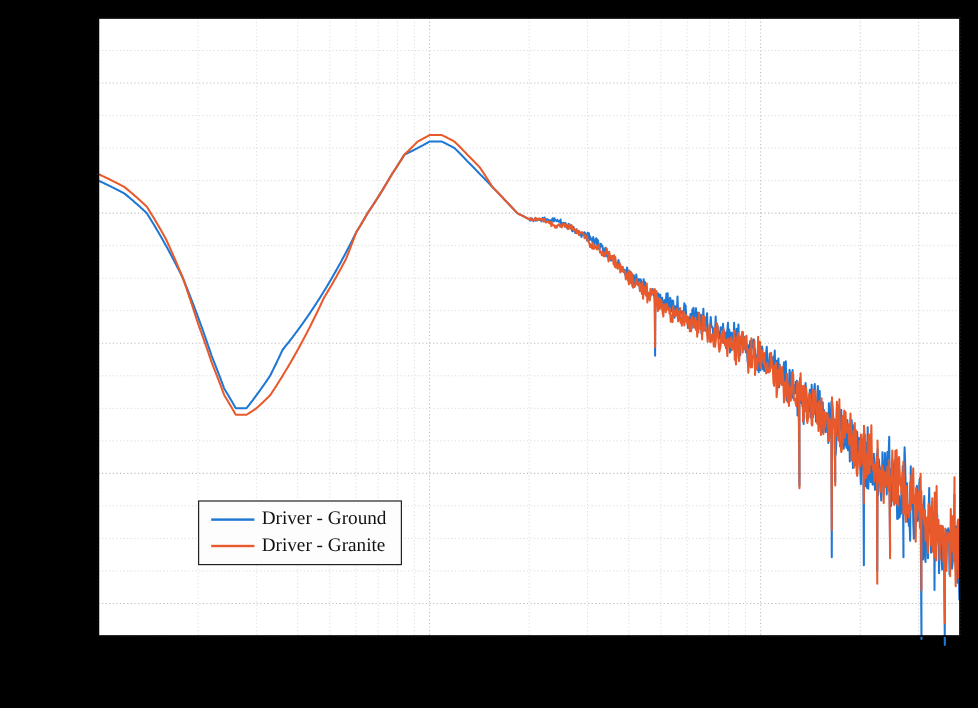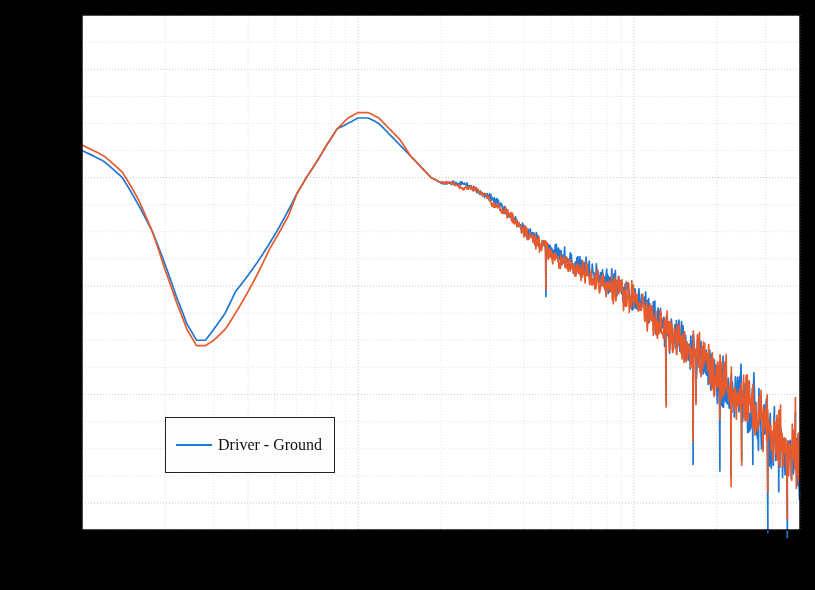--- a/index.html
+++ b/index.html
@@ -157,19 +157,23 @@
       <line x1="82" y1="204.73684210526315" x2="78" y2="204.73684210526315" stroke="#000" stroke-width="1"></line>
       <line x1="82" y1="177.6315789473684" x2="75" y2="177.6315789473684" stroke="#000" stroke-width="1"></line>
       <line x1="82" y1="150.52631578947367" x2="78" y2="150.52631578947367" stroke="#000" stroke-width="1"></line>
       <line x1="82" y1="123.42105263157895" x2="78" y2="123.42105263157895" stroke="#000" stroke-width="1"></line>
       <line x1="82" y1="96.3157894736842" x2="78" y2="96.3157894736842" stroke="#000" stroke-width="1"></line>
       <line x1="82" y1="69.21052631578948" x2="75" y2="69.21052631578948" stroke="#000" stroke-width="1"></line>
       <line x1="82" y1="42.10526315789474" x2="78" y2="42.10526315789474" stroke="#000" stroke-width="1"></line>
       <line x1="82" y1="15" x2="78" y2="15" stroke="#000" stroke-width="1"></line>
     </svg>
 
-  <div id="legend" class="legend-box" style="left: 165.065px; top: 416.947px; padding: 16px 2px;">
+  <div id="legend" class="legend-box" style="left: 165.065px; top: 416.947px; padding: 4px 2px;">
     <div class="legend-row">
       <div class="legend-swatch" id="legend-swatch-0" style="border-top-color: rgb(31, 119, 212);"></div>
       <span class="legend-label">Driver - Ground</span>
+    </div>
+    <div class="legend-row">
+      <div class="legend-swatch" id="legend-swatch-1" style="border-top-color: rgb(232, 90, 44);"></div>
+      <span class="legend-label">Driver - Granite</span>
     </div>
   </div>
 </div>
 
 </body></html>

